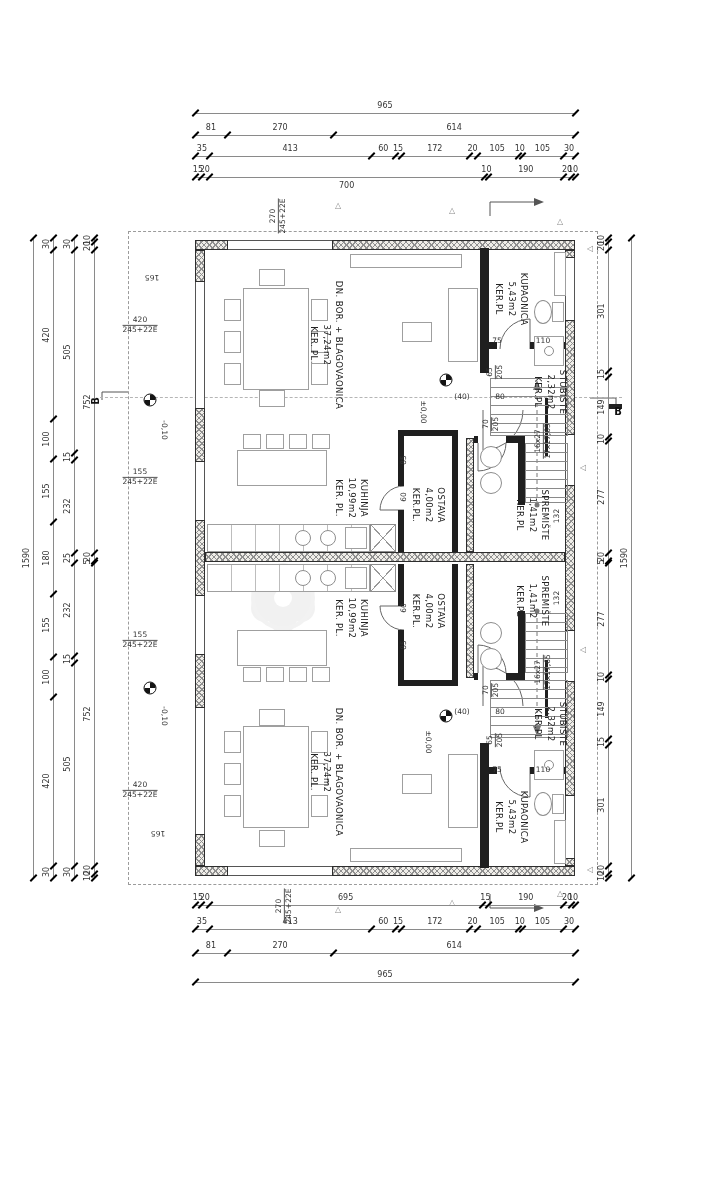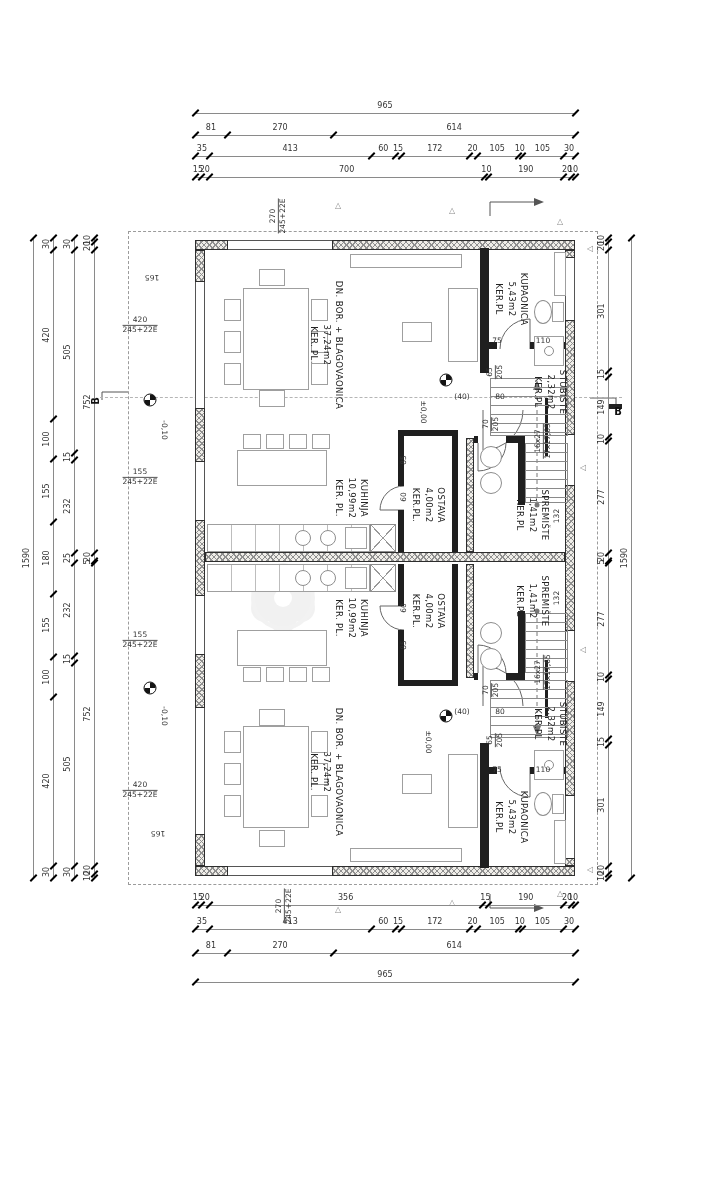--- a/index.html
+++ b/index.html
@@ -242,37 +242,37 @@
     <div class="dnum" style="left: 542.513px; top: 154px;">105</div>
     <div class="dtick" style="left: 571px; top: 155px;"></div>
     <div class="dnum" style="left: 569.093px; top: 154px;">30</div>
     <div class="dline" style="left: 195px; top: 177px; width: 380px; height: 1px;"></div>
     <div class="dtick" style="left: 191px; top: 176px;"></div>
     <div class="dtick" style="left: 196.907px; top: 176px;"></div>
     <div class="dnum" style="left: 197.953px; top: 175px;">15</div>
     <div class="dtick" style="left: 204.782px; top: 176px;"></div>
     <div class="dnum" style="left: 204.845px; top: 175px;">20</div>
     <div class="dtick" style="left: 480.43px; top: 176px;"></div>
-    <div class="dnum" style="left: 346.606px; top: 175px;">700</div>
+    <div class="dnum" style="left: 346.606px; top: 191px;">700</div>
     <div class="dtick" style="left: 484.368px; top: 176px;"></div>
     <div class="dnum" style="left: 486.399px; top: 175px;">10</div>
     <div class="dtick" style="left: 559.187px; top: 176px;"></div>
     <div class="dnum" style="left: 525.777px; top: 175px;">190</div>
     <div class="dtick" style="left: 567.062px; top: 176px;"></div>
     <div class="dnum" style="left: 567.124px; top: 175px;">20</div>
     <div class="dtick" style="left: 571px; top: 176px;"></div>
     <div class="dnum" style="left: 573.031px; top: 175px;">10</div>
     <div class="dline" style="left: 195px; top: 905px; width: 380px; height: 1px;"></div>
     <div class="dtick" style="left: 191px; top: 904px;"></div>
     <div class="dtick" style="left: 196.907px; top: 904px;"></div>
     <div class="dnum" style="left: 197.953px; top: 903px;">15</div>
     <div class="dtick" style="left: 204.782px; top: 904px;"></div>
     <div class="dnum" style="left: 204.845px; top: 903px;">20</div>
     <div class="dtick" style="left: 478.461px; top: 904px;"></div>
-    <div class="dnum" style="left: 345.622px; top: 903px;">356</div>
+    <div class="dnum" style="left: 345.622px; top: 903px;">695</div>
     <div class="dtick" style="left: 484.368px; top: 904px;"></div>
     <div class="dnum" style="left: 485.415px; top: 903px;">15</div>
     <div class="dtick" style="left: 559.187px; top: 904px;"></div>
     <div class="dnum" style="left: 525.777px; top: 903px;">190</div>
     <div class="dtick" style="left: 567.062px; top: 904px;"></div>
     <div class="dnum" style="left: 567.124px; top: 903px;">20</div>
     <div class="dtick" style="left: 571px; top: 904px;"></div>
     <div class="dnum" style="left: 573.031px; top: 903px;">10</div>
     <div class="dline" style="left: 195px; top: 929px; width: 380px; height: 1px;"></div>
     <div class="dtick" style="left: 191px; top: 928px;"></div>

